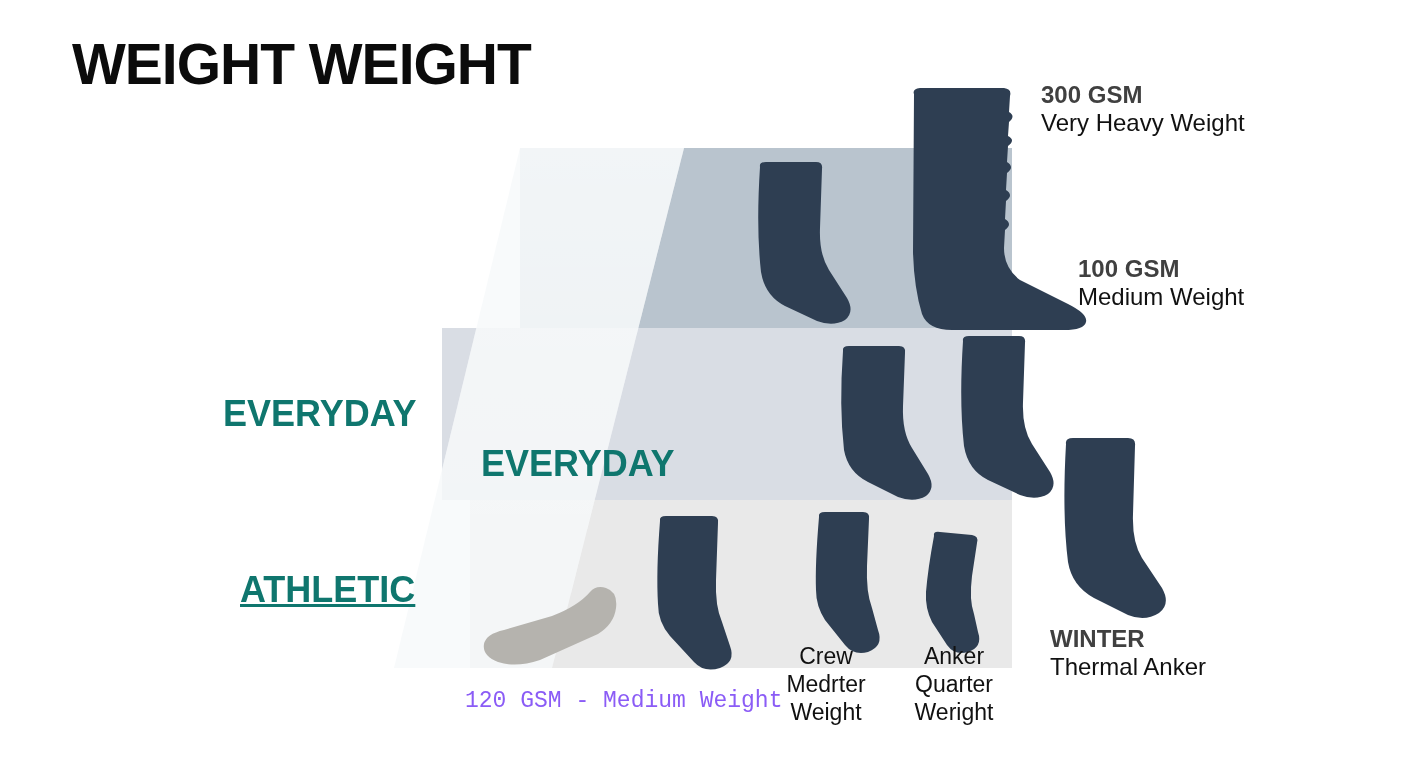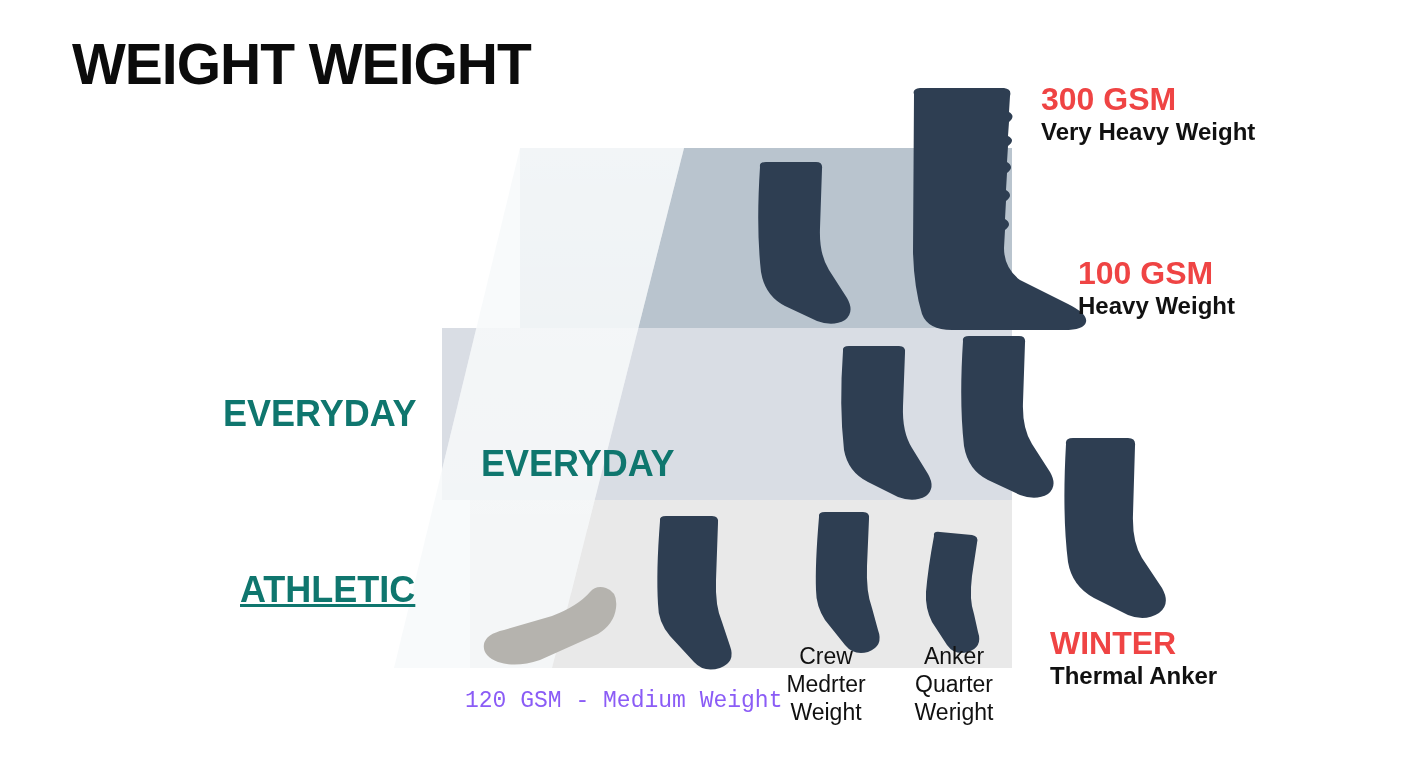--- a/index.html
+++ b/index.html
@@ -51,24 +51,24 @@
     position:absolute;
     font-size:36px;font-weight:bold;color:#0f766e;
     letter-spacing:0px;white-space:nowrap;line-height:1;
   }
   .cat-everyday-1{left:211px;top:396px;}
   .cat-everyday-2{left:469px;top:446px;}
   .cat-athletic{left:228px;top:572px;text-decoration:underline;}
 
   .rgroup{position:absolute;white-space:nowrap;}
   .rgroup .big{
-    font-size:32px;font-weight:bold;color:#ef4444;line-height:1.12;
+    font-size:24px;font-weight:bold;color:#404040;line-height:1.12;
   }
   .rgroup .sub{
-    font-size:24px;font-weight:bold;color:#111111;line-height:1.18;text-align:center;
+    font-size:24px;font-weight:normal;color:#111111;line-height:1.18;text-align:center;
   }
   .r-300{left:1029px;top:82px;}
   .r-240{left:1066px;top:256px;}
   .r-winter{left:1038px;top:626px;}
 
   .cap{
     position:absolute;white-space:nowrap;
     font-size:23px;color:#8b5cf6;line-height:1.22;font-family:Liberation Mono, monospace;
   }
   .cap-120{left:453px;top:687px;}
@@ -198,21 +198,21 @@
   <div class="cat cat-everyday-2">EVERYDAY</div>
   <div class="cat cat-athletic">ATHLETIC</div>
 
   <div class="rgroup r-300">
     <div class="big">300 GSM</div>
     <div class="sub">Very Heavy Weight</div>
   </div>
 
   <div class="rgroup r-240">
     <div class="big">100 GSM</div>
-    <div class="sub">Heavy Weight</div>
+    <div class="sub">Medium Weight</div>
   </div>
 
   <div class="rgroup r-winter">
     <div class="big">WINTER</div>
     <div class="sub">Thermal Anker</div>
   </div>
 
   <div class="cap cap-120">120 GSM - Medium Weight</div>
 
   <div class="capc cap-anker">

